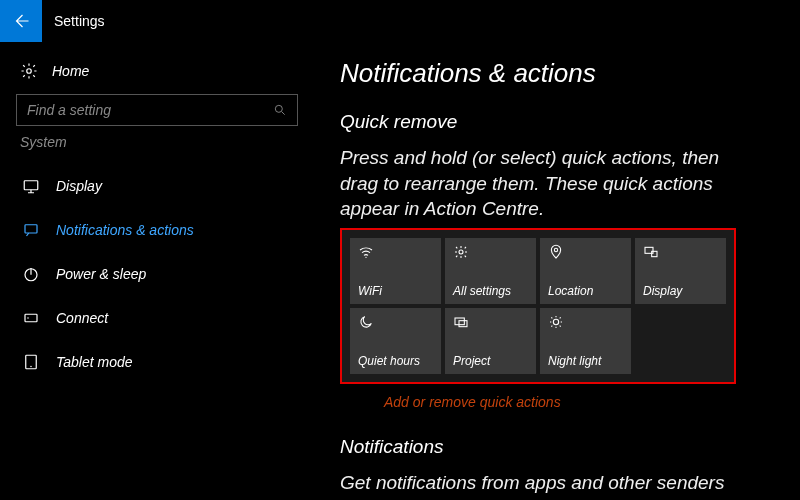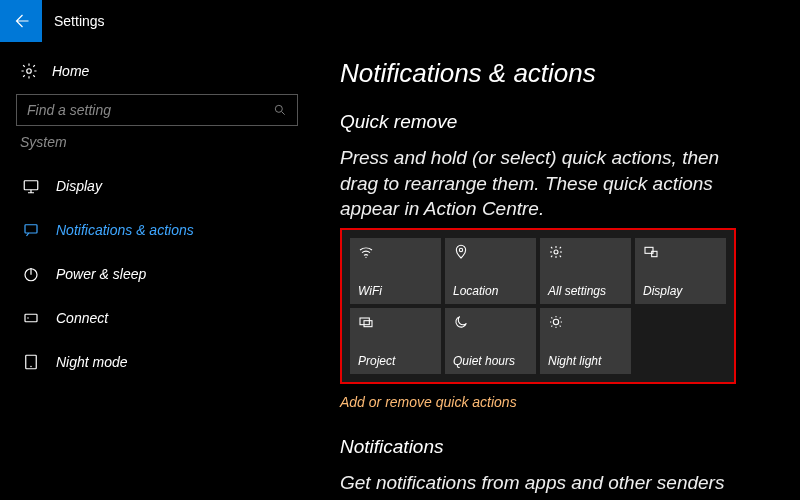--- a/index.html
+++ b/index.html
@@ -88,21 +88,21 @@
     gap: 4px;
   }
   .qa-tile {
     background: #3a3a3a;
     height: 66px;
     padding: 6px 8px;
     display: flex; flex-direction: column; justify-content: space-between;
     font-size: 12px;
   }
   .qa-tile svg { width: 16px; height: 16px; }
-  .link { color: #fdba74; font-size: 14px; margin-bottom: 26px; display: block; }
+  .link { color: #c2410c; font-size: 14px; margin-bottom: 26px; display: block; margin-left: 44px; }
   .icon-stroke { fill: none; stroke: currentColor; stroke-width: 1.6; }
 </style>
 </head>
 <body>
 
 <div class="header">
   <div class="back-btn">
     <svg viewBox="0 0 24 24">
         <path class="icon-stroke" d="M14 4l-8 8 8 8M6 12h16"></path>
       </svg>
@@ -156,71 +156,71 @@
           <rect class="icon-stroke" x="4" y="7" width="16" height="10" rx="1"></rect>
           <circle cx="8" cy="12" r="1" fill="currentColor"></circle>
         </svg>
       <span>Connect</span>
     </div>
     <div class="nav-item">
       <svg viewBox="0 0 24 24">
           <rect class="icon-stroke" x="5" y="3" width="14" height="18" rx="1"></rect>
           <circle cx="12" cy="18" r="1" fill="currentColor"></circle>
         </svg>
-      <span>Night mode</span>
+      <span>Tablet mode</span>
     </div>
   </div>
 
   <div class="main">
     <div class="page-title">Notifications &amp; actions</div>
     <div class="section-title">Quick remove</div>
     <div class="desc">Press and hold (or select) quick actions, then drag to rearrange them. These quick actions appear in Action Centre.</div>
 
     <div class="qa-outline">
       <div class="qa-grid">
         <div class="qa-tile">
           <svg viewBox="0 0 24 24">
               <path class="icon-stroke" d="M3 9a15 15 0 0118 0M6 13a10 10 0 0112 0M9 17a5 5 0 016 0"></path>
               <circle cx="12" cy="20" r="1" fill="currentColor"></circle>
             </svg>
           <span>WiFi</span>
         </div>
         <div class="qa-tile">
           <svg viewBox="0 0 24 24">
+              <circle class="icon-stroke" cx="12" cy="12" r="3"></circle>
+              <path class="icon-stroke" d="M12 3v3M12 18v3M4.5 4.5l2 2M17.5 17.5l2 2M3 12h3M18 12h3M4.5 19.5l2-2M17.5 6.5l2-2"></path>
+            </svg>
+          <span>All settings</span>
+        </div>
+        <div class="qa-tile">
+          <svg viewBox="0 0 24 24">
               <path class="icon-stroke" d="M12 21s-7-7-7-12a7 7 0 0114 0c0 5-7 12-7 12z"></path>
               <circle class="icon-stroke" cx="12" cy="9" r="2.5"></circle>
             </svg>
           <span>Location</span>
         </div>
         <div class="qa-tile">
           <svg viewBox="0 0 24 24">
-              <circle class="icon-stroke" cx="12" cy="12" r="3"></circle>
-              <path class="icon-stroke" d="M12 3v3M12 18v3M4.5 4.5l2 2M17.5 17.5l2 2M3 12h3M18 12h3M4.5 19.5l2-2M17.5 6.5l2-2"></path>
-            </svg>
-          <span>All settings</span>
-        </div>
-        <div class="qa-tile">
-          <svg viewBox="0 0 24 24">
               <rect class="icon-stroke" x="3" y="5" width="12" height="9"></rect>
               <rect class="icon-stroke" x="13" y="11" width="8" height="8"></rect>
             </svg>
           <span>Display</span>
         </div>
         <div class="qa-tile">
           <svg viewBox="0 0 24 24">
+              <path class="icon-stroke" d="M20 14A8 8 0 1110 4a6 6 0 0010 10z"></path>
+            </svg>
+          <span>Quiet hours</span>
+        </div>
+        <div class="qa-tile">
+          <svg viewBox="0 0 24 24">
               <rect class="icon-stroke" x="3" y="6" width="14" height="10"></rect>
               <rect class="icon-stroke" x="9" y="10" width="12" height="9"></rect>
             </svg>
           <span>Project</span>
-        </div>
-        <div class="qa-tile">
-          <svg viewBox="0 0 24 24">
-              <path class="icon-stroke" d="M20 14A8 8 0 1110 4a6 6 0 0010 10z"></path>
-            </svg>
-          <span>Quiet hours</span>
         </div>
         <div class="qa-tile">
           <svg viewBox="0 0 24 24">
               <circle class="icon-stroke" cx="12" cy="12" r="4"></circle>
               <path class="icon-stroke" d="M12 3v2M12 19v2M3 12h2M19 12h2M5 5l1.5 1.5M17.5 17.5L19 19M5 19l1.5-1.5M17.5 6.5L19 5"></path>
             </svg>
           <span>Night light</span>
         </div>
       </div>
     </div>

